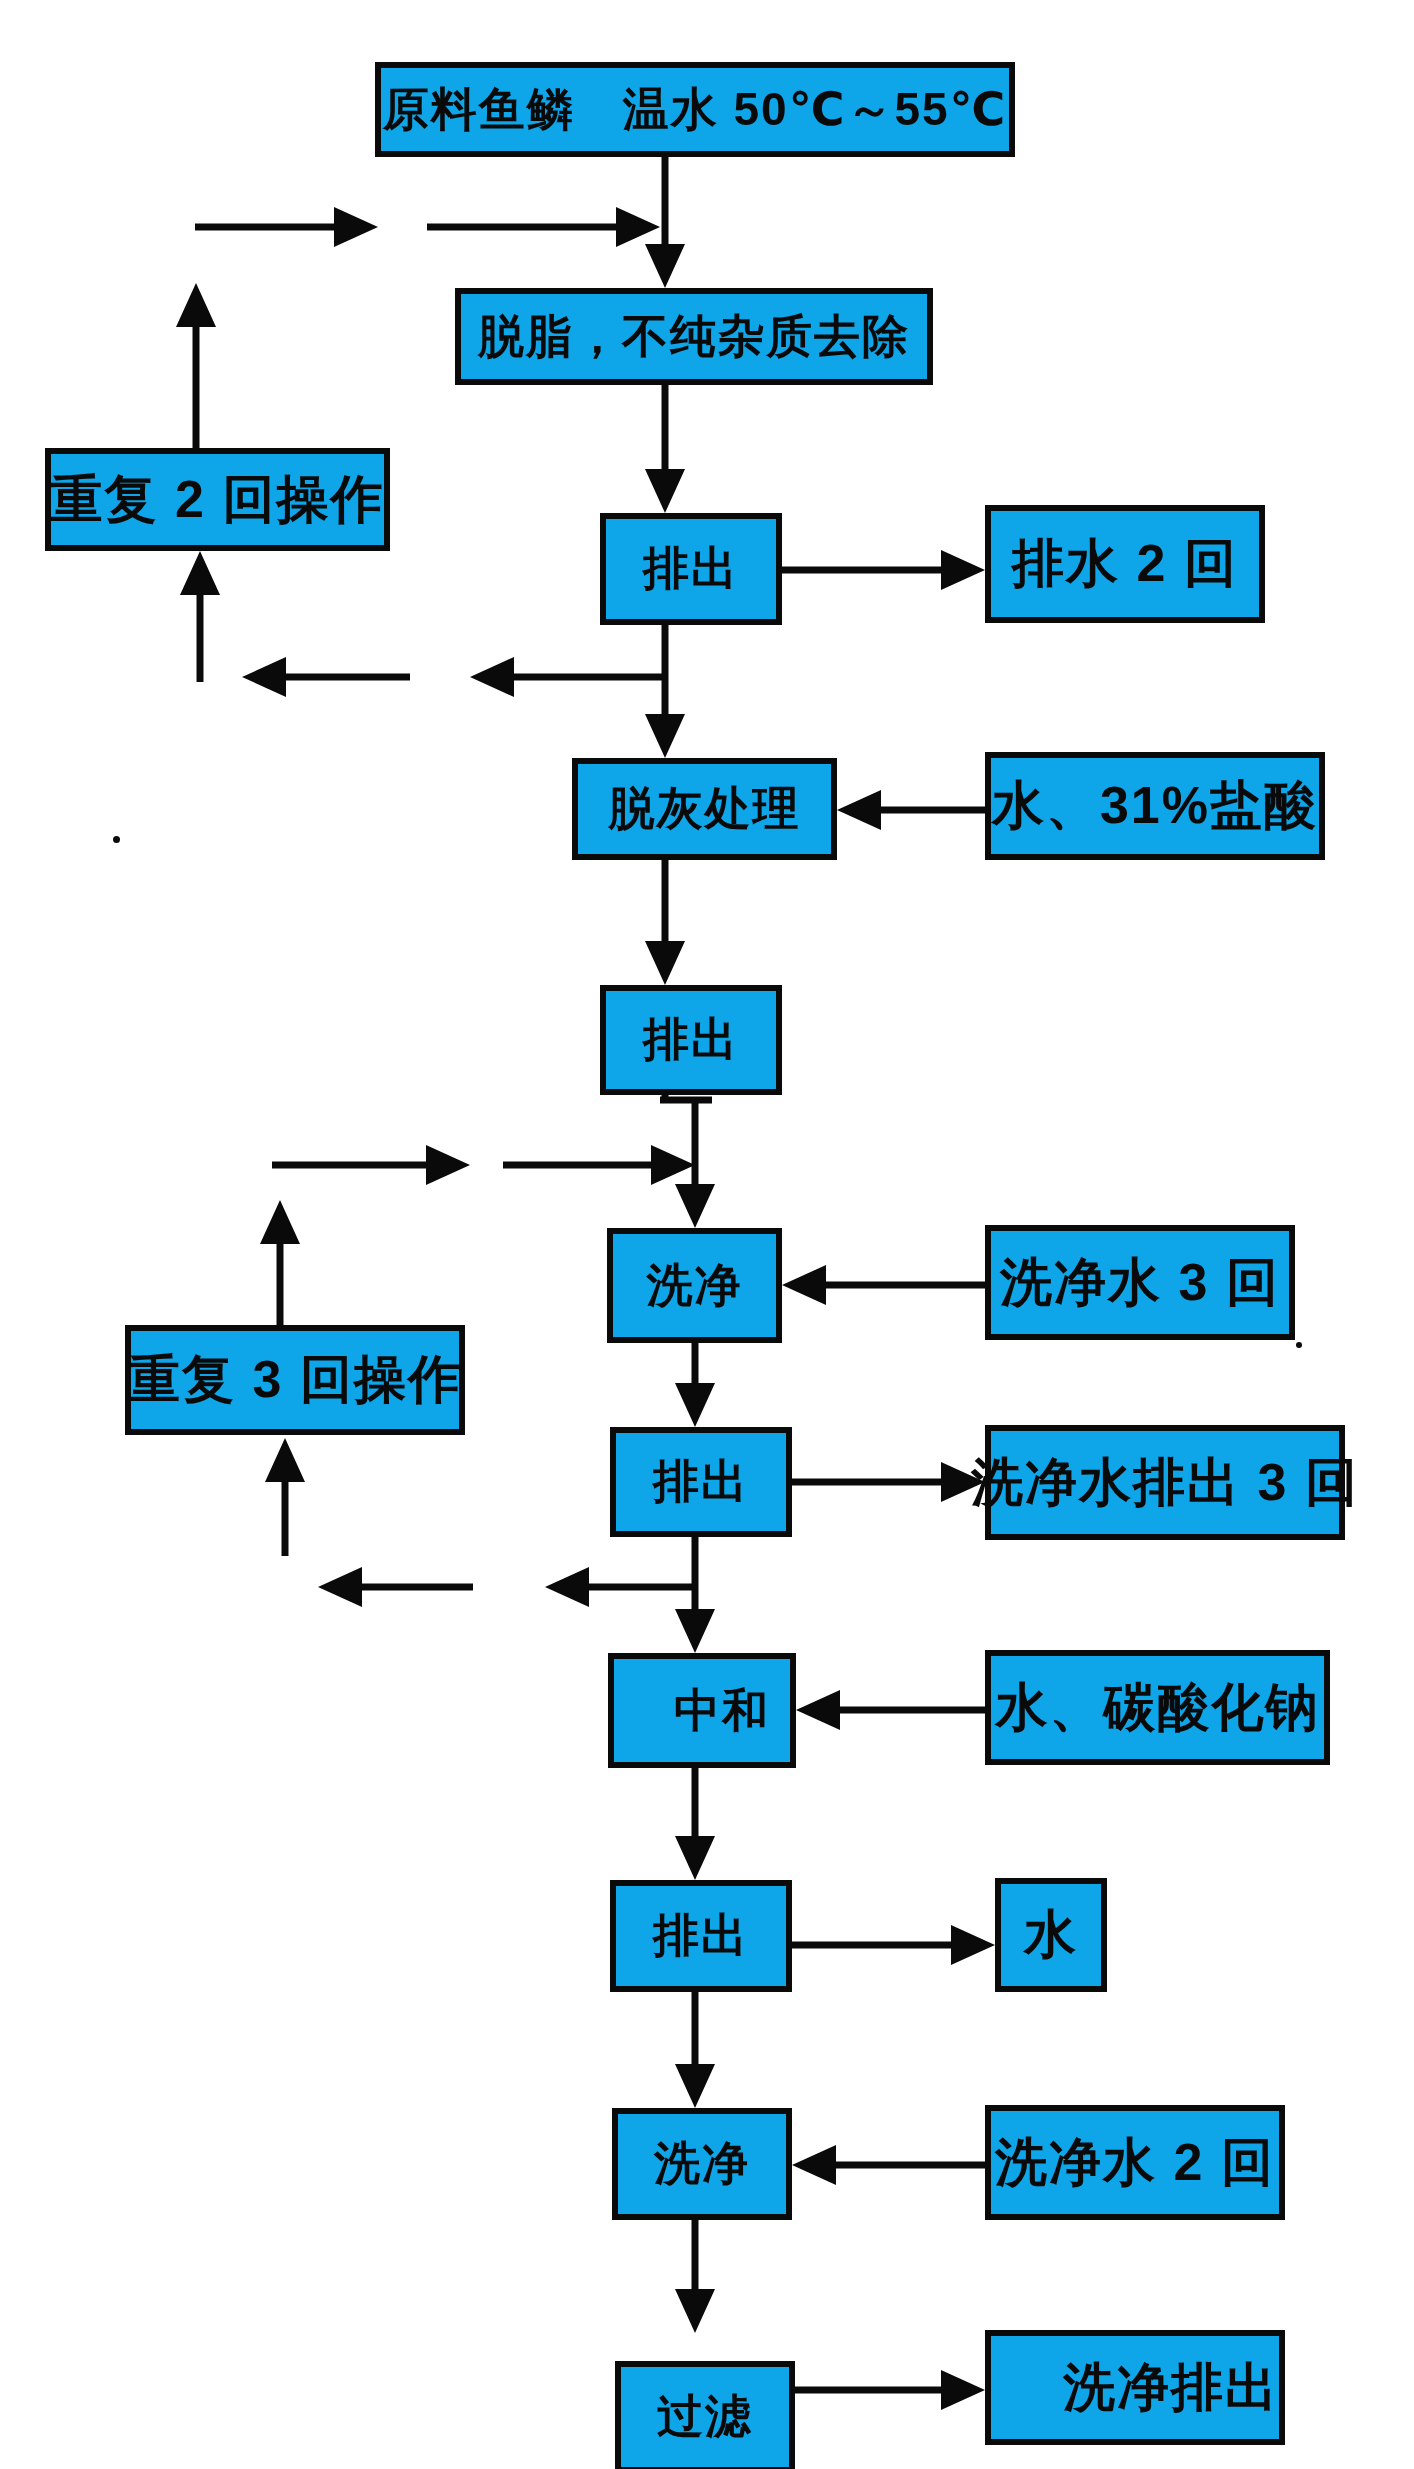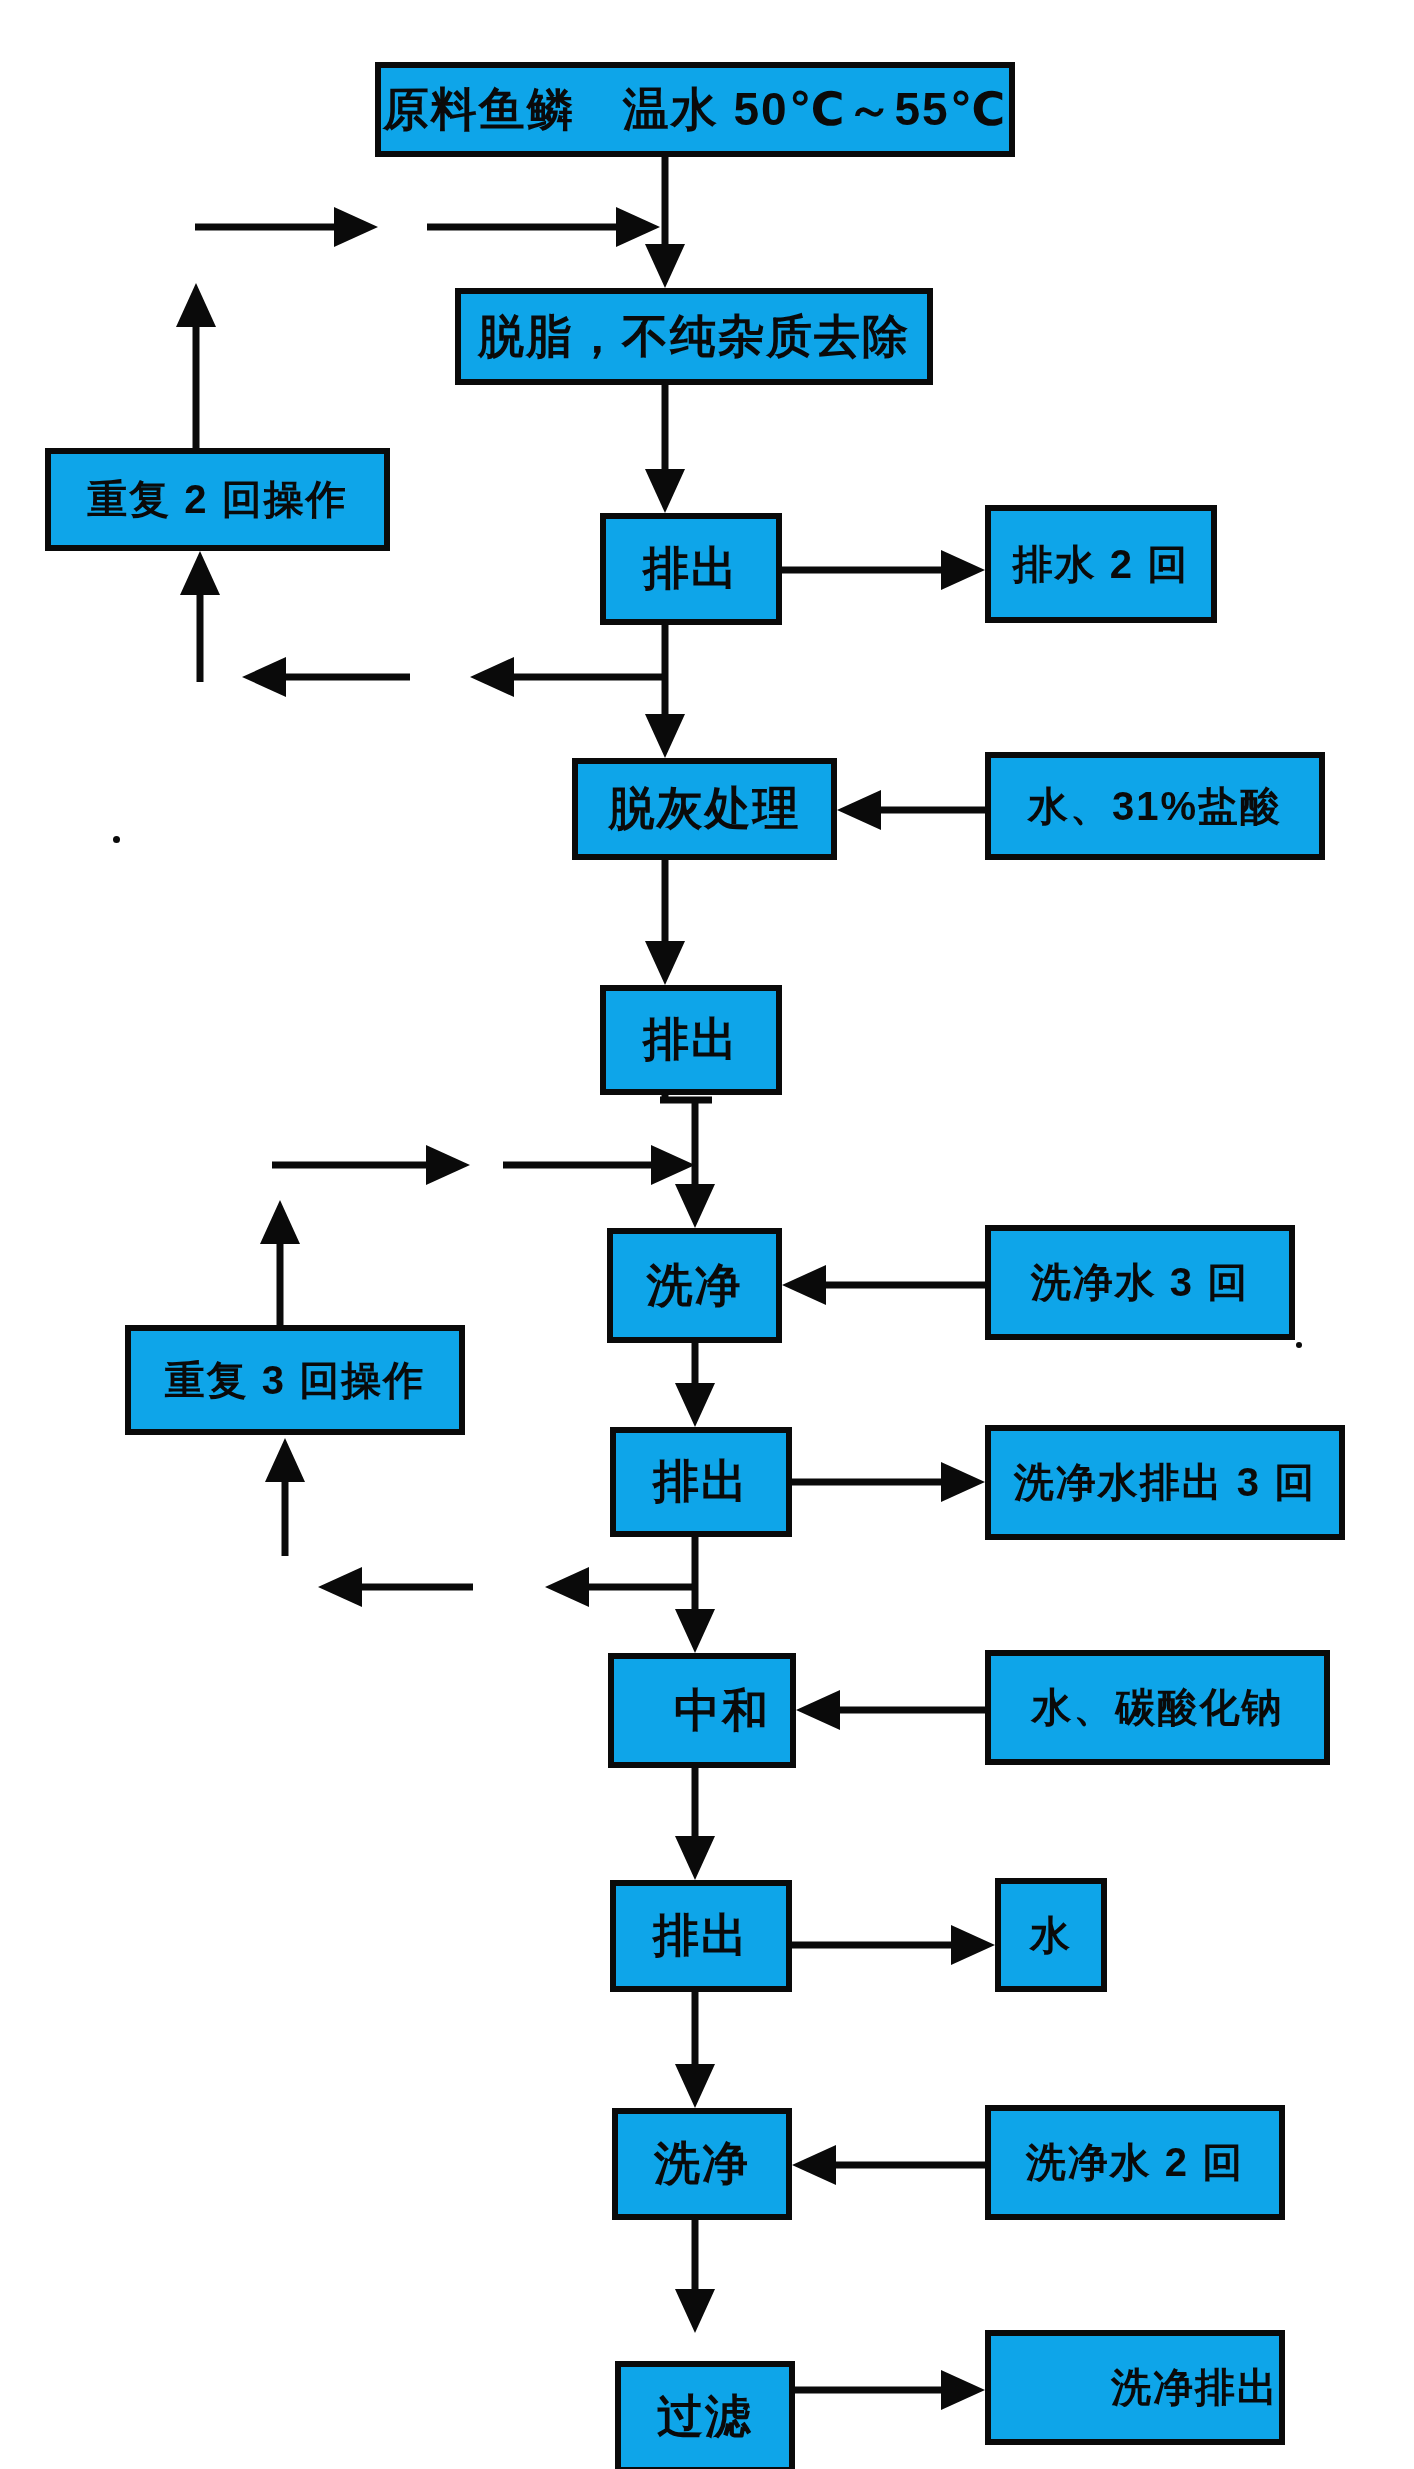--- a/index.html
+++ b/index.html
@@ -16,21 +16,21 @@
     position:absolute;
     box-sizing:border-box;
     border:6px solid #0a0a0a;
     background:#0ea5e9;
     display:flex;align-items:center;justify-content:center;
     font-weight:bold;
     white-space:nowrap;
     letter-spacing:2px;
     font-size:46px;
   }
-  .box.side{font-size:40px;}
+  .box.side{font-size:52px;}
   .speck{position:absolute;background:#0a0a0a;border-radius:50%;}
 </style>
 </head>
 <body>
 
 <div id="canvas">
 
   <svg id="wires" viewBox="0 0 1414 2469" xmlns="http://www.w3.org/2000/svg">
     <defs>
       <marker id="ah" markerUnits="userSpaceOnUse" markerWidth="52" markerHeight="48" refX="4" refY="23" orient="auto">
@@ -123,21 +123,21 @@
   </div>
 
   <div class="box side" style="left:45px;top:448px;width:345px;height:103px;">
     <span>重复 2 回操作</span>
   </div>
 
   <div class="box side" style="left:125px;top:1325px;width:340px;height:110px;">
     <span>重复 3 回操作</span>
   </div>
 
-  <div class="box side" style="left:985px;top:505px;width:232px;height:118px;">
+  <div class="box side" style="left:985px;top:505px;width:280px;height:118px;">
     <span>排水 2 回</span>
   </div>
 
   <div class="box side" style="left:985px;top:752px;width:340px;height:108px;">
     <span>水、31%盐酸</span>
   </div>
 
   <div class="box side" style="left:985px;top:1225px;width:310px;height:115px;">
     <span>洗净水 3 回</span>
   </div>

